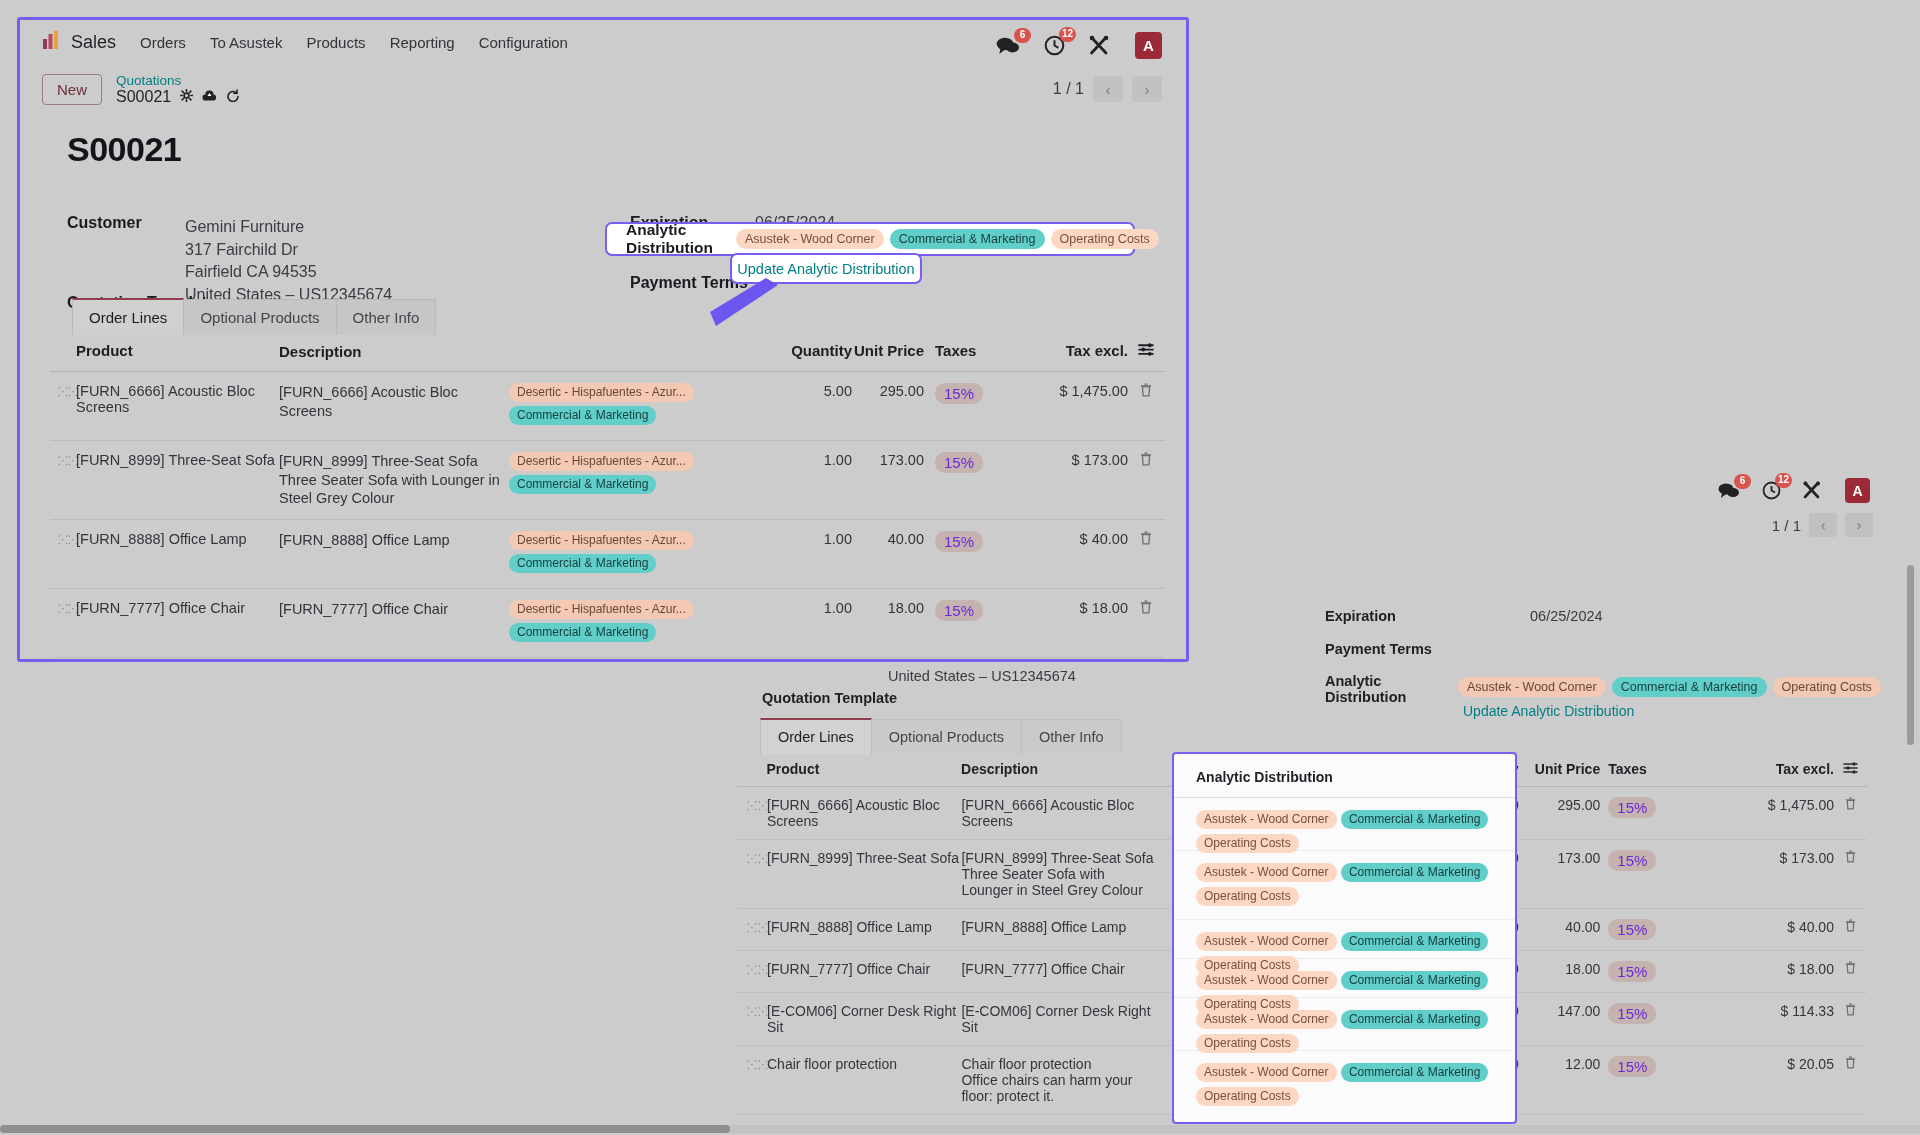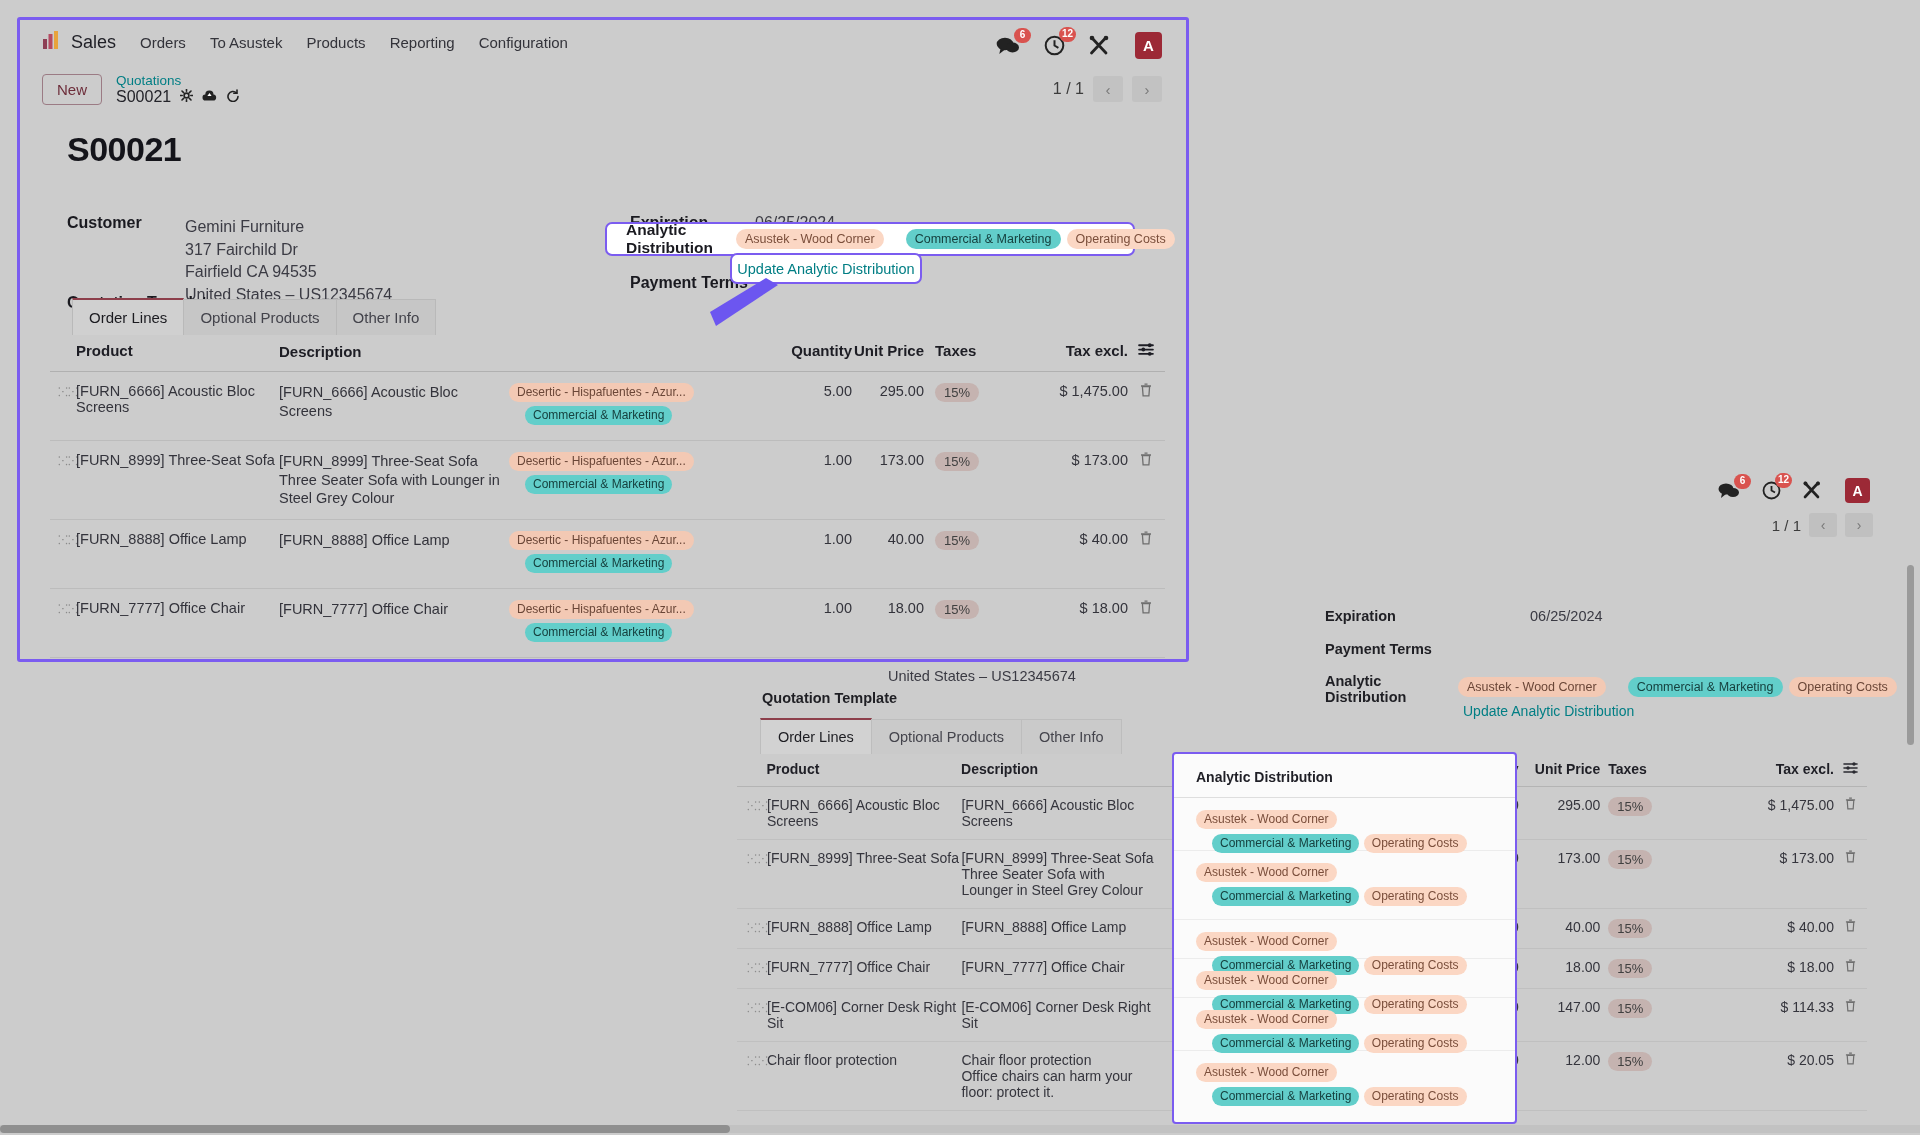--- a/index.html
+++ b/index.html
@@ -50,21 +50,21 @@
   .bg-field-row { position: absolute; display: flex; align-items: flex-start; font-size: 14.5px; }
   .fld-label { font-weight: bold; color: #1f1f24; }
   .fld-val { color: #3a3a43; }
 
   .tag {
     display: inline-block; border-radius: 11px; padding: 2px 9px;
     font-size: 12.5px; line-height: 16px; white-space: nowrap;
     margin-right: 6px; margin-bottom: 4px;
   }
   .tag-peach { background: #f3c9b4; color: #6a4637; }
-  .tag-teal  { background: #62ceca; color: #16413f; margin-left: 16px; }
+  .tag-teal  { background: #62ceca; color: #16413f; }
   .tag-peach-lt { background: #fbd7c4; color: #7a4e3b; }
 
   .link-teal { color: #017e84; font-size: 14px; cursor: pointer; }
 
   
   .bg-tabs {
     position: absolute; left: 760px; top: 718px;
     display: flex; align-items: flex-end;
   }
   .tab {
@@ -89,22 +89,22 @@
   .c-drag  { width: 30px; padding-left: 10px; color: #8c8c8c; font-size: 12px; letter-spacing: 1px;}
   .c-prod  { width: 200px; }
   .c-desc  { width: 200px; }
   .c-ad    { width: 285px; }
   .c-qty   { width: 88px; text-align: right; }
   .c-up    { width: 92px; text-align: right; padding-right: 8px;}
   .c-tax   { width: 112px; }
   .c-texcl { width: 120px; text-align: right; }
   .c-del   { width: 34px; text-align: center; color: #7a7a7a; }
   .pill15 {
-    display: inline-block; background: #c5b3b0; color: #404040;
-    border-radius: 10px; font-size: 13px; padding: 2px 9px;
+    display: inline-block; background: #c5b3b0; color: #6d28d9;
+    border-radius: 10px; font-size: 15px; padding: 2px 9px;
   }
 
   
   .bg-ad-highlight {
     position: absolute; left: 1172px; top: 752px; width: 345px; height: 372px;
     background: #fbfbfb; border: 2px solid #7b5cf0; border-radius: 4px;
     z-index: 5; pointer-events: none;
   }
   .bg-ad-inner { position: absolute; left: 0; top: 0; width: 100%; padding: 0; }
   .bg-ad-head {

